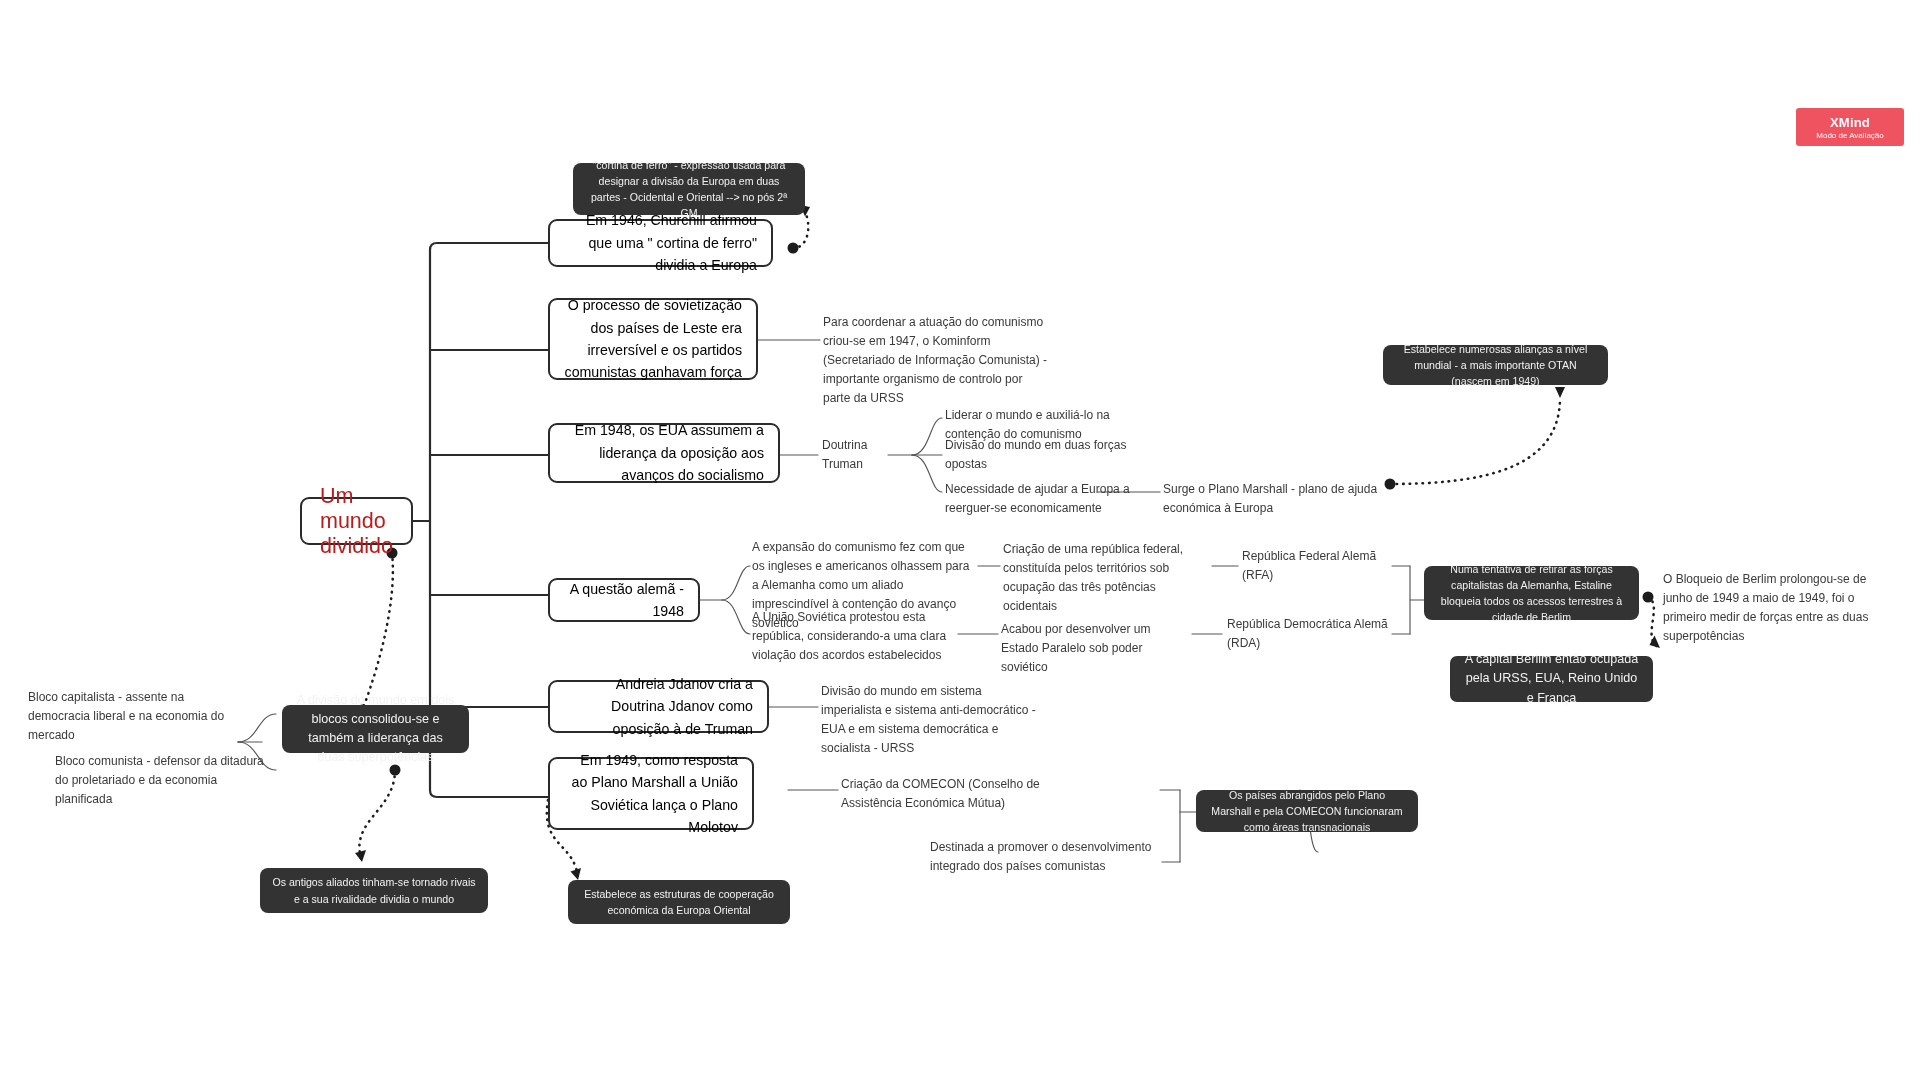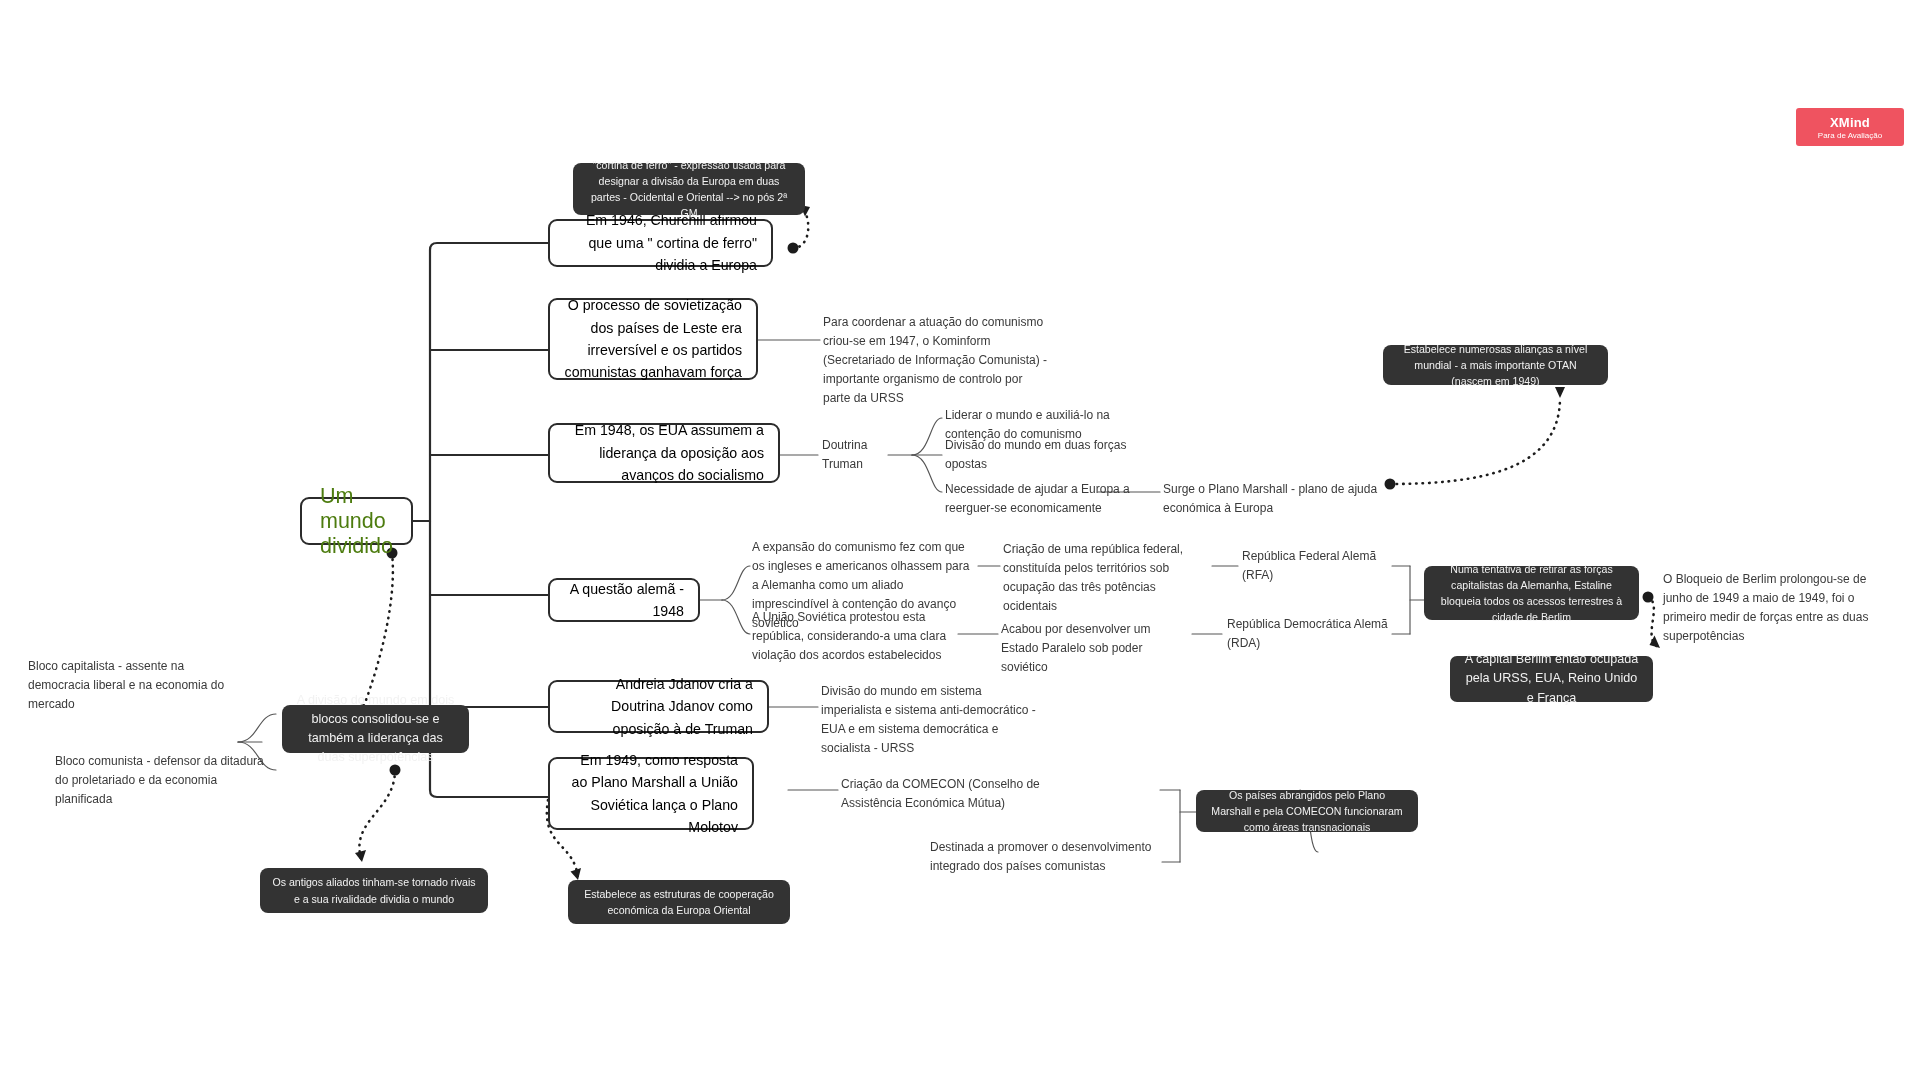--- a/index.html
+++ b/index.html
@@ -18,21 +18,21 @@
     position:absolute;
     box-sizing:border-box;
     display:flex;
     align-items:center;
     z-index:3;
   }
   .node-root{
     border:2.5px solid #2b2b2b;
     border-radius:9px;
     background:#fff;
-    color:#4d7c0f;
+    color:#b91c1c;
     font-size:21.5px;
     padding:0 18px;
     justify-content:center;
   }
   .node-main{
     border:2.5px solid #2b2b2b;
     border-radius:9px;
     background:#fff;
     color:#000000;
     font-size:14.2px;
@@ -288,26 +288,26 @@
   </div>
 
   <div class="node node-note" style="left:841px;top:775px;width:220px;height:30px;">
     <span>Criação da COMECON (Conselho de Assistência Económica Mútua)</span>
   </div>
 
   <div class="node node-note" style="left:930px;top:838px;width:232px;height:30px;justify-content:flex-end;">
     <span>Destinada a promover o desenvolvimento integrado dos países comunistas</span>
   </div>
 
-  <div class="node node-note" style="left:28px;top:657px;width:218px;height:30px;">
+  <div class="node node-note" style="left:28px;top:688px;width:218px;height:30px;">
     <span>Bloco capitalista - assente na democracia liberal e na economia do mercado</span>
   </div>
 
   <div class="node node-note" style="left:55px;top:752px;width:210px;height:30px;">
     <span>Bloco comunista - defensor da ditadura do proletariado e da economia planificada</span>
   </div>
 
   <div id="watermark">
     <span class="wm-title">XMind</span>
-    <span class="wm-sub">Para de Avaliação</span>
+    <span class="wm-sub">Modo de Avaliação</span>
   </div>
 
 </div>
 
 </body></html>

